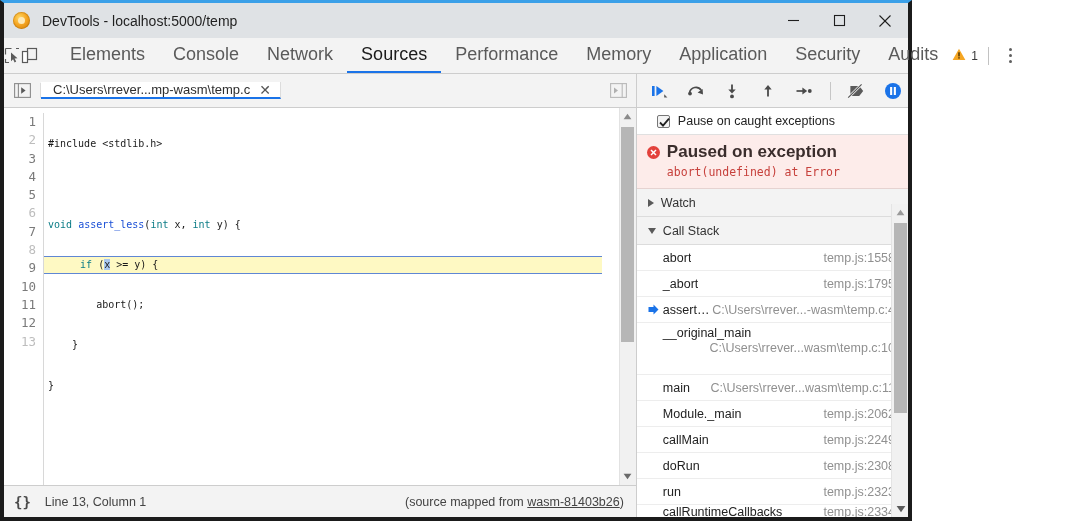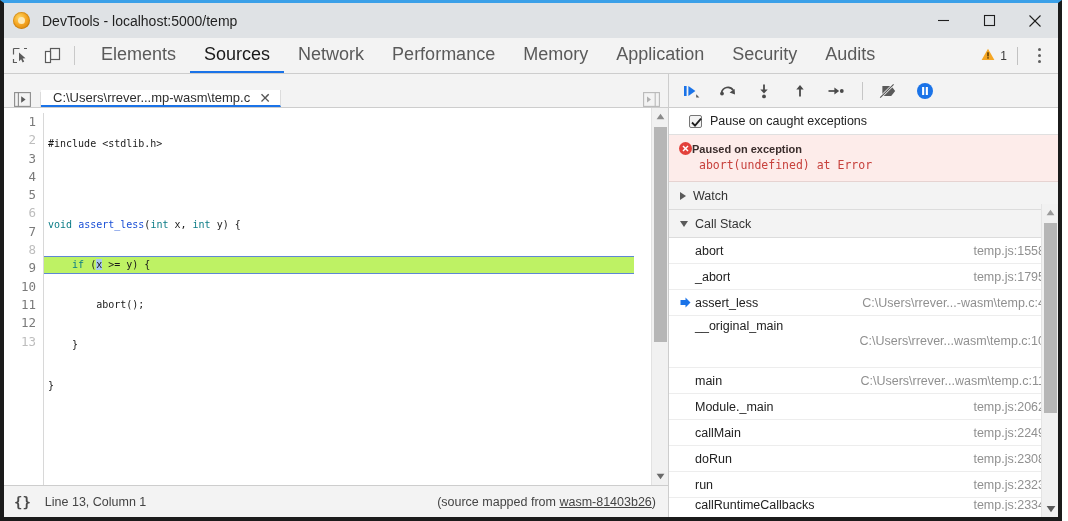--- a/index.html
+++ b/index.html
@@ -10,21 +10,21 @@
   body {
     width: 1068px;
     height: 521px;
     font-family: "Liberation Sans", sans-serif;
     font-size: 12px;
     color: #333333;
     overflow: hidden;
     position: relative;
   }
   #app {
-    width: 1062px;
+    width: 912px;
     height: 521px;
     position: relative;
     box-sizing: border-box;
     border-left: 4px solid #1b1b1b;
     border-right: 4px solid #1b1b1b;
     border-bottom: 4px solid #1b1b1b;
     border-top: 3px solid #3ba0e8;
     background: #ffffff;
     display: flex;
     flex-direction: column;
@@ -165,21 +165,21 @@
     border-right: 1px solid #cdcdcd;
     box-sizing: border-box;
   }
 
   
   .file-tabstrip {
     height: 33px;
     background: #f3f3f3;
     border-bottom: 1px solid #cdcdcd;
     display: flex;
-    align-items: flex-end;
+    align-items: center;
     flex: 0 0 auto;
   }
   .nav-toggle {
     width: 36px;
     display: flex;
     align-items: center;
     justify-content: center;
     border-right: 1px solid #dcdcdc;
   }
   .file-tab {
@@ -241,25 +241,25 @@
     flex: 1 1 auto;
     font-family: "DejaVu Sans Mono", monospace;
     font-size: 10px;
     color: #1a1a1a;
     white-space: pre;
     padding-left: 4px;
     position: relative;
   }
   .code-lines div { height: 18.3px; line-height: 18.3px; }
   .code-lines div.hl {
-    background: #bef264;
+    background: #fef9c3;
     border-top: 1px solid #5f87d4;
     border-bottom: 1px solid #5f87d4;
     margin-left: -4px;
-    padding-left: 4px;
+    padding-left: 12px;
     height: 16.3px;
     line-height: 16.3px;
     margin-right: 17px;
   }
   .kw { color: #0b7c86; }
   .fn { color: #1a4fd6; }
   .inc { color: #1a1a1a; }
   .sel { background: #a8c7f0; }
 
   
@@ -377,21 +377,22 @@
   .exception-box {
     flex: 0 0 auto;
     background: #fdecea;
     border-bottom: 1px solid #e6d3d1;
     padding: 7px 10px 9px 10px;
     position: relative;
   }
   .exc-title {
     display: flex;
     align-items: center;
-    font-size: 11px;
+    gap: 7px;
+    font-size: 17px;
     font-weight: bold;
     color: #3a2d2c;
   }
   .exc-ico {
     width: 13px; height: 13px;
     border-radius: 50%;
     background: #e3413b;
     display: flex;
     align-items: center;
     justify-content: center;
@@ -557,22 +558,23 @@
     </div>
     <div class="tb-icon">
       <svg width="17" height="17" viewBox="0 0 17 17">
         <rect x="6.5" y="1.5" width="9" height="11" fill="none" stroke="#5a5a5a" stroke-width="1.2"></rect>
         <rect x="1.5" y="4.5" width="5" height="11" fill="#ffffff" stroke="#5a5a5a" stroke-width="1.2"></rect>
       </svg>
     </div>
     <div class="tb-sep"></div>
     <div class="panel-tabs">
       <div class="panel-tab">Elements</div>
+      <div class="panel-tab">Console</div>
+      <div class="panel-tab">Network</div>
       <div class="panel-tab active">Sources</div>
-      <div class="panel-tab">Network</div>
       <div class="panel-tab">Performance</div>
       <div class="panel-tab">Memory</div>
       <div class="panel-tab">Application</div>
       <div class="panel-tab">Security</div>
       <div class="panel-tab">Audits</div>
     </div>
     <div class="tabbar-right">
       <div class="warn-group">
         <span>
           <svg width="14" height="13" viewBox="0 0 14 13">

